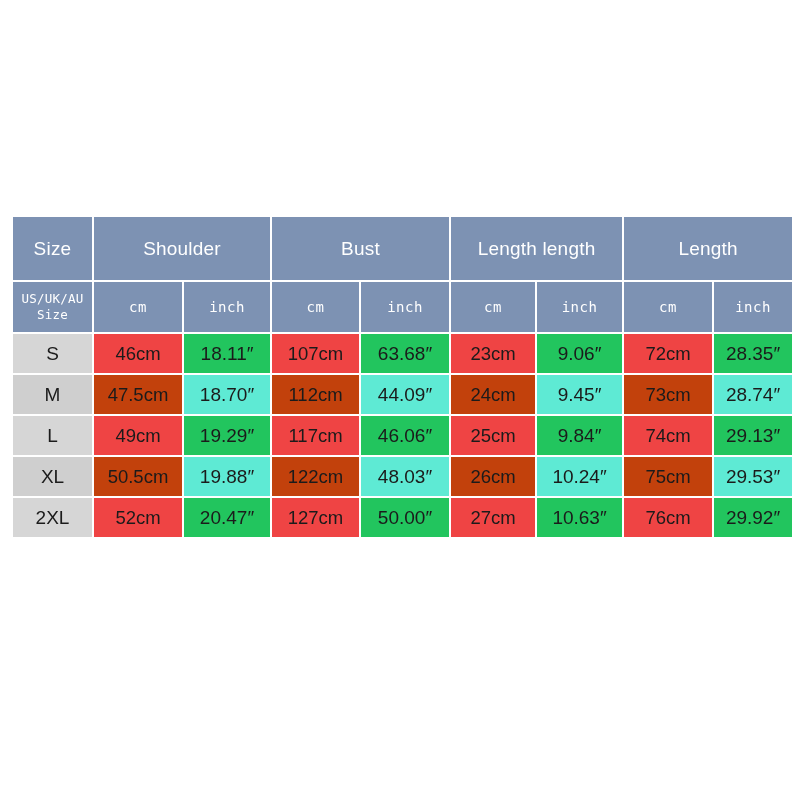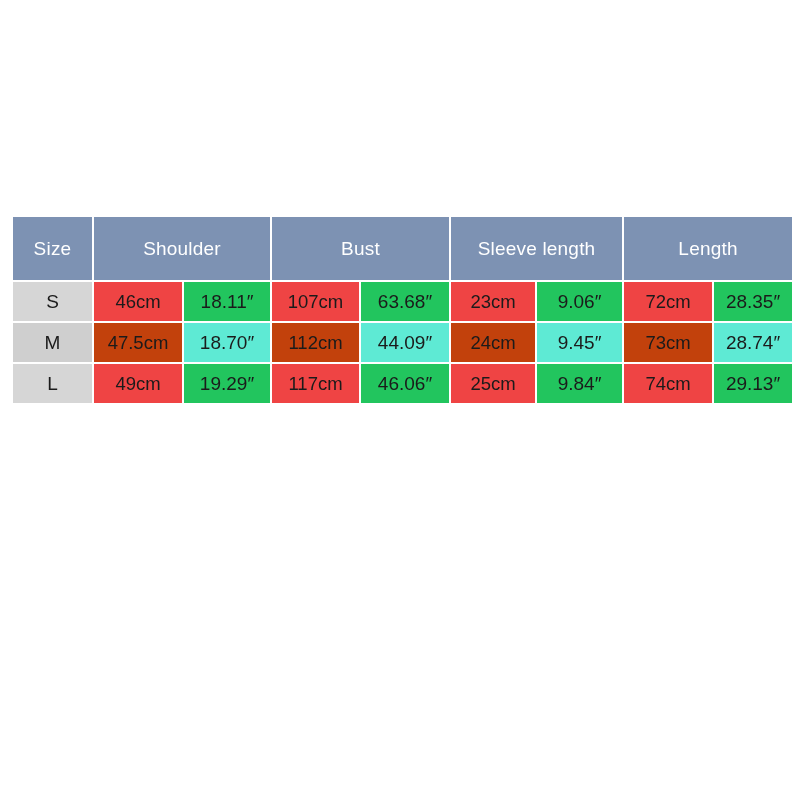--- a/index.html
+++ b/index.html
@@ -109,24 +109,38 @@
       <col style="width:85px">
       <col style="width:88px">
       <col style="width:78px">
     </colgroup>
 
     <thead>
       <tr>
         <th class="hdr hdr-group">Size</th>
         <th class="hdr hdr-group" colspan="2">Shoulder</th>
         <th class="hdr hdr-group" colspan="2">Bust</th>
-        <th class="hdr hdr-group" colspan="2">Sleeve length</th>
+        <th class="hdr hdr-group" colspan="2">Length length</th>
         <th class="hdr hdr-group" colspan="2">Length</th>
       </tr>
 
+      <tr>
+        <th class="hdr hdr-size-stack">
+          <span class="l1">US/UK/AU</span>
+          <span class="l2">Size</span>
+        </th>
+        <th class="hdr hdr-unit">cm</th>
+        <th class="hdr hdr-unit">inch</th>
+        <th class="hdr hdr-unit">cm</th>
+        <th class="hdr hdr-unit">inch</th>
+        <th class="hdr hdr-unit">cm</th>
+        <th class="hdr hdr-unit">inch</th>
+        <th class="hdr hdr-unit">cm</th>
+        <th class="hdr hdr-unit">inch</th>
+      </tr>
     </thead>
 
     <tbody id="chart-body">
         <tr>
           <td class="cell c-size-a">S</td>
           <td class="cell c-cm-a val-cm">46cm</td>
           <td class="cell c-in-a val-in">18.11″</td>
           <td class="cell c-cm-a val-cm">107cm</td>
           <td class="cell c-in-a val-in">63.68″</td>
           <td class="cell c-cm-a val-cm">23cm</td>
@@ -149,16 +163,38 @@
           <td class="cell c-size-a">L</td>
           <td class="cell c-cm-a val-cm">49cm</td>
           <td class="cell c-in-a val-in">19.29″</td>
           <td class="cell c-cm-a val-cm">117cm</td>
           <td class="cell c-in-a val-in">46.06″</td>
           <td class="cell c-cm-a val-cm">25cm</td>
           <td class="cell c-in-a val-in">9.84″</td>
           <td class="cell c-cm-a val-cm">74cm</td>
           <td class="cell c-in-a val-in">29.13″</td>
         </tr>
+        <tr>
+          <td class="cell c-size-b">XL</td>
+          <td class="cell c-cm-b val-cm">50.5cm</td>
+          <td class="cell c-in-b val-in">19.88″</td>
+          <td class="cell c-cm-b val-cm">122cm</td>
+          <td class="cell c-in-b val-in">48.03″</td>
+          <td class="cell c-cm-b val-cm">26cm</td>
+          <td class="cell c-in-b val-in">10.24″</td>
+          <td class="cell c-cm-b val-cm">75cm</td>
+          <td class="cell c-in-b val-in">29.53″</td>
+        </tr>
+        <tr>
+          <td class="cell c-size-a">2XL</td>
+          <td class="cell c-cm-a val-cm">52cm</td>
+          <td class="cell c-in-a val-in">20.47″</td>
+          <td class="cell c-cm-a val-cm">127cm</td>
+          <td class="cell c-in-a val-in">50.00″</td>
+          <td class="cell c-cm-a val-cm">27cm</td>
+          <td class="cell c-in-a val-in">10.63″</td>
+          <td class="cell c-cm-a val-cm">76cm</td>
+          <td class="cell c-in-a val-in">29.92″</td>
+        </tr>
       </tbody>
   </table>
 
 </div>
 
 </body></html>

